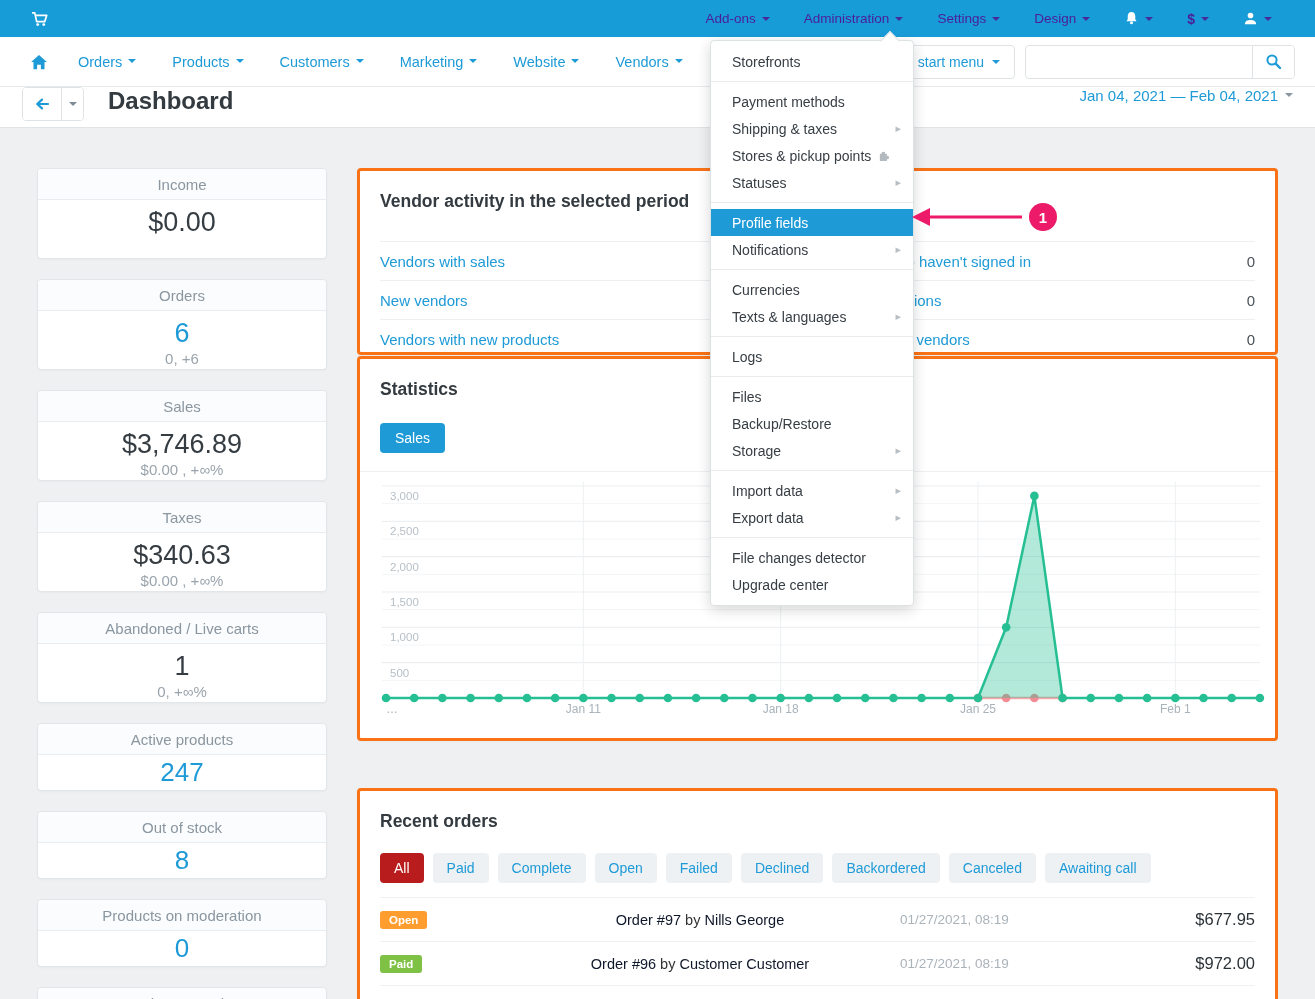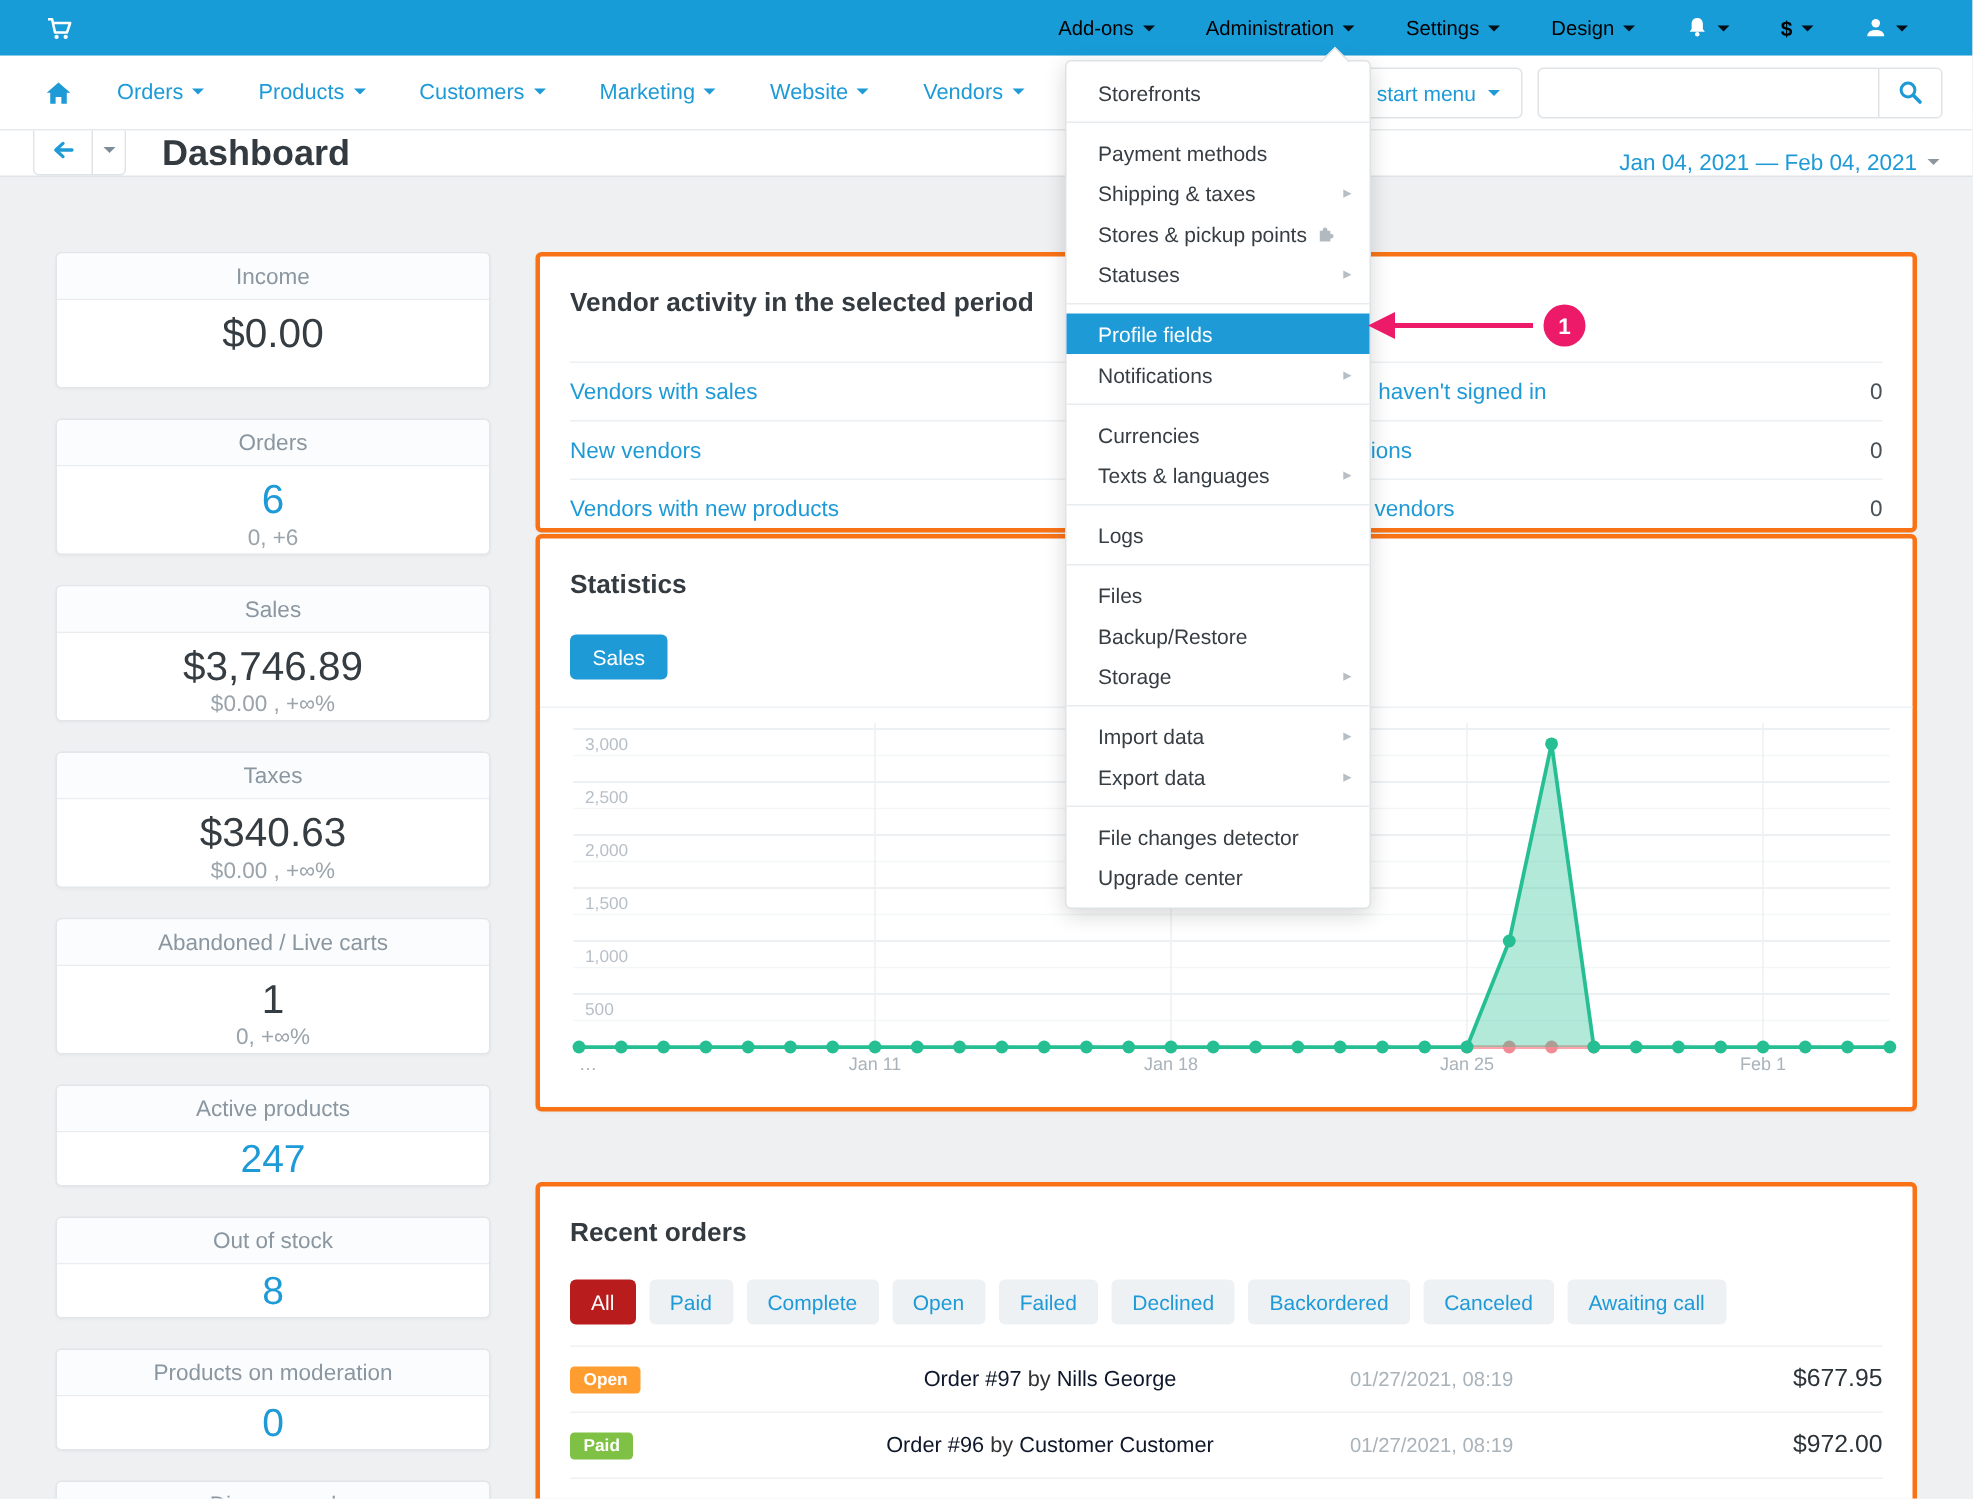--- a/index.html
+++ b/index.html
@@ -8,39 +8,39 @@
     font-family:"Liberation Sans","DejaVu Sans",sans-serif;
     background:#eef0f1; position:relative; overflow:hidden; color:#333a40;
   }
   svg { display:block; overflow:visible; }
   svg text { font-family:"Liberation Sans","DejaVu Sans",sans-serif; }
 
   
   .topbar{position:absolute;left:0;top:0;width:1315px;height:37px;background:#189cd8;display:flex;align-items:center;z-index:10;}
   .topbar .cart{margin-left:30px;}
   .tb-right{margin-left:auto;display:flex;align-items:center;padding-right:26px;}
-  .tb-item{display:flex;align-items:center;gap:6px;color:#000000;font-size:13.5px;padding:0 17px;height:37px;cursor:pointer;}
+  .tb-item{display:flex;align-items:center;gap:6px;color:#4c1d95;font-size:13.5px;padding:0 17px;height:37px;cursor:pointer;}
   .caret{width:0;height:0;border:4px solid transparent;border-top:4px solid currentColor;margin-top:4px;display:inline-block;}
   .tb-item .caret{opacity:.9;}
 
   
   .navbar{position:absolute;left:0;top:37px;width:1315px;height:50px;background:#fff;border-bottom:1px solid #e7eaec;display:flex;align-items:center;z-index:5;}
   .nav-home{margin-left:30px;margin-right:30px;cursor:pointer;}
   .nav-items{display:flex;gap:36px;}
   .nav-item{display:flex;align-items:center;gap:6px;color:#1e9ad7;font-size:14.5px;cursor:pointer;}
   .nav-item .caret{margin-top:3px;}
   .nav-right{margin-left:auto;display:flex;align-items:center;gap:10px;margin-right:20px;}
   .quick-start{display:flex;align-items:center;gap:8px;height:34px;padding:0 14px;border:1px solid #dfe3e6;border-radius:4px;color:#1e9ad7;font-size:14px;background:#fff;cursor:pointer;}
   .searchbox{display:flex;align-items:stretch;width:270px;height:34px;border:1px solid #dfe3e6;border-radius:4px;background:#fff;overflow:hidden;}
   .searchbox input{flex:1;border:none;outline:none;padding:0 12px;font-size:14px;color:#b91c1c;font-family:inherit;margin-top:41px;}
   .searchbox input::placeholder{color:#9aa5ad;}
   .search-btn{width:42px;border-left:1px solid #dfe3e6;display:flex;align-items:center;justify-content:center;cursor:pointer;background:#fff;}
 
   
-  .pagehead{position:absolute;left:0;top:77px;width:1315px;height:41px;background:#fff;border-bottom:1px solid #e0e4e7;display:flex;align-items:flex-end;z-index:4;}
+  .pagehead{position:absolute;left:0;top:87px;width:1315px;height:41px;background:#fff;border-bottom:1px solid #e0e4e7;display:flex;align-items:flex-start;z-index:4;}
   .back-group{display:flex;margin-left:22px;border:1px solid #dfe3e6;border-radius:4px;overflow:hidden;height:34px;}
   .back-btn{width:38px;display:flex;align-items:center;justify-content:center;background:#fff;cursor:pointer;}
   .back-caret{width:22px;display:flex;align-items:center;justify-content:center;background:#fff;border-left:1px solid #dfe3e6;cursor:pointer;color:#7d8c96;}
   .page-title{font-size:24px;color:#333a40;margin-left:24px;}
   .date-range{margin-left:auto;margin-right:22px;display:flex;align-items:center;gap:7px;color:#1e9ad7;font-size:15px;cursor:pointer;}
   .date-range .caret{color:#8a97a0;margin-top:2px;}
 
   
   #sidebar{position:absolute;left:37px;top:168px;width:290px;}
   .card{background:#fff;border:1px solid #e2e6e9;border-radius:4px;margin-bottom:20px;box-shadow:0 1px 2px rgba(0,0,0,.03);}

